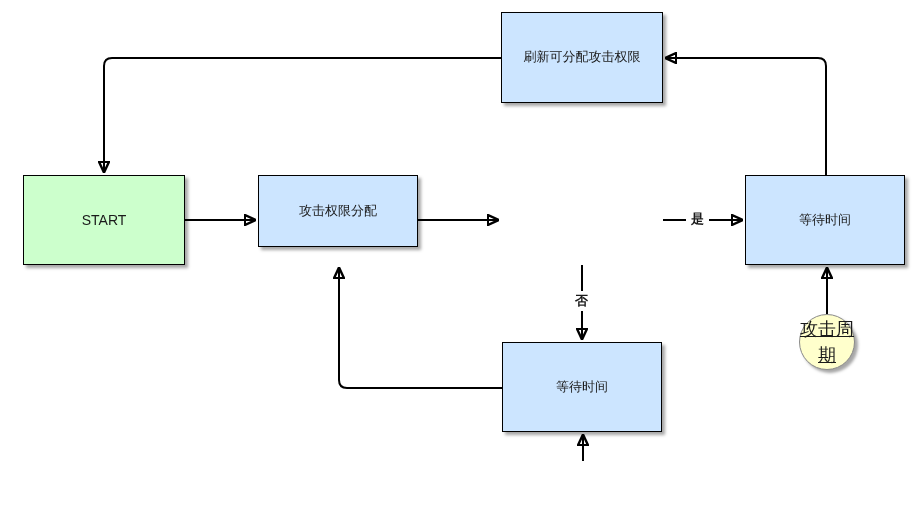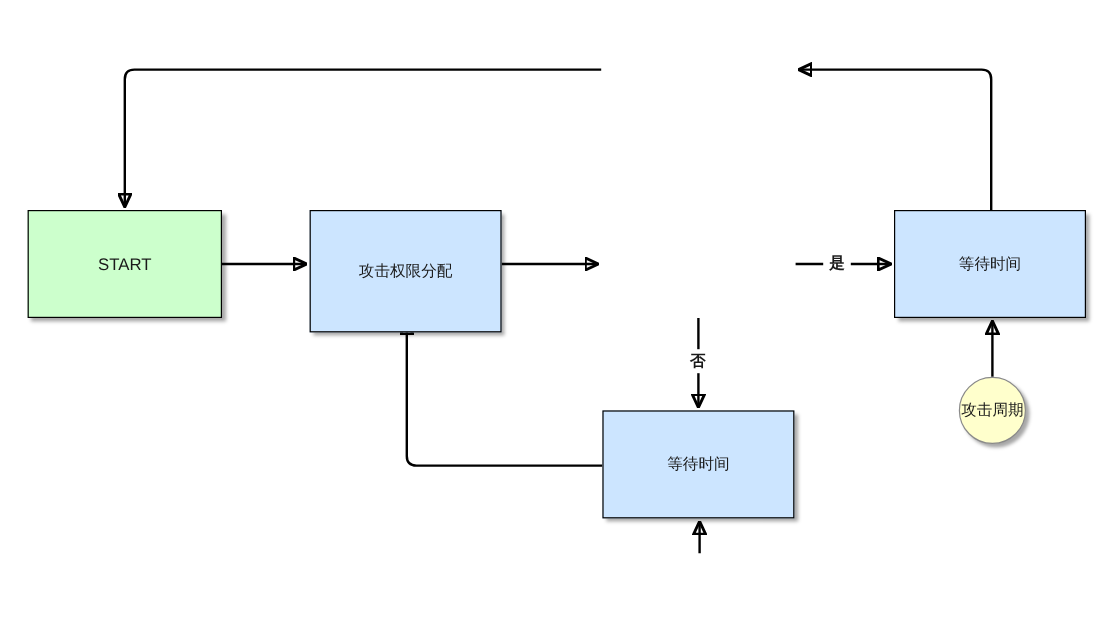--- a/index.html
+++ b/index.html
@@ -39,21 +39,22 @@
   }
   .rect-start{
     background:var(--start-fill);
     border:1px solid var(--start-stroke);
     font-size:14px;
   }
   .circle{
     background:var(--event-fill);
     border:1px solid var(--event-stroke);
     border-radius:50%;
-    font-size:13px;
+    font-size:18px;
+    text-decoration:underline;
   }
   .edge-label{
     position:absolute;
     background:var(--canvas-bg);
     color:var(--text-color);
     font-size:13px;font-weight:bold;
     padding:1px 5px;
     text-align:center;
   }
 </style>
@@ -72,24 +73,25 @@
     <path d="M185,220 L255,220" marker-end="url(#arrow)"></path>
     <path d="M418,220 L498,220" marker-end="url(#arrow)"></path>
     <path d="M663,220 L742,220" marker-end="url(#arrow)"></path>
     <path d="M826,175 L826,66 Q826,58 818,58 L666,58" marker-end="url(#arrow)"></path>
     <path d="M582,265 L582,339" marker-end="url(#arrow)"></path>
     <path d="M502,388 L347,388 Q339,388 339,380 L339,268" marker-end="url(#arrow)"></path>
     <path d="M583,461 L583,435" marker-end="url(#arrow)"></path>
     <path d="M827,314 L827,268" marker-end="url(#arrow)"></path>
   </svg>
 
+  <div class="node rect" style="left:501px;top:12px;width:162px;height:91px;">刷新可分配攻击权限</div>
 
   <div class="node rect-start" style="left:23px;top:175px;width:162px;height:90px;">START</div>
 
-  <div class="node rect" style="left:258px;top:175px;width:160px;height:102px;">攻击权限分配</div>
+  <div class="node rect" style="left:258px;top:175px;width:160px;height:72px;">攻击权限分配</div>
 
 
   <div class="node rect" style="left:745px;top:175px;width:160px;height:90px;">等待时间</div>
 
   <div class="node rect" style="left:502px;top:342px;width:160px;height:90px;">等待时间</div>
 
   <div class="node circle" style="left:799px;top:314px;width:56px;height:56px;">攻击周期</div>
 
 
   <div class="edge-label" style="left:686px;top:209px;">是</div>

